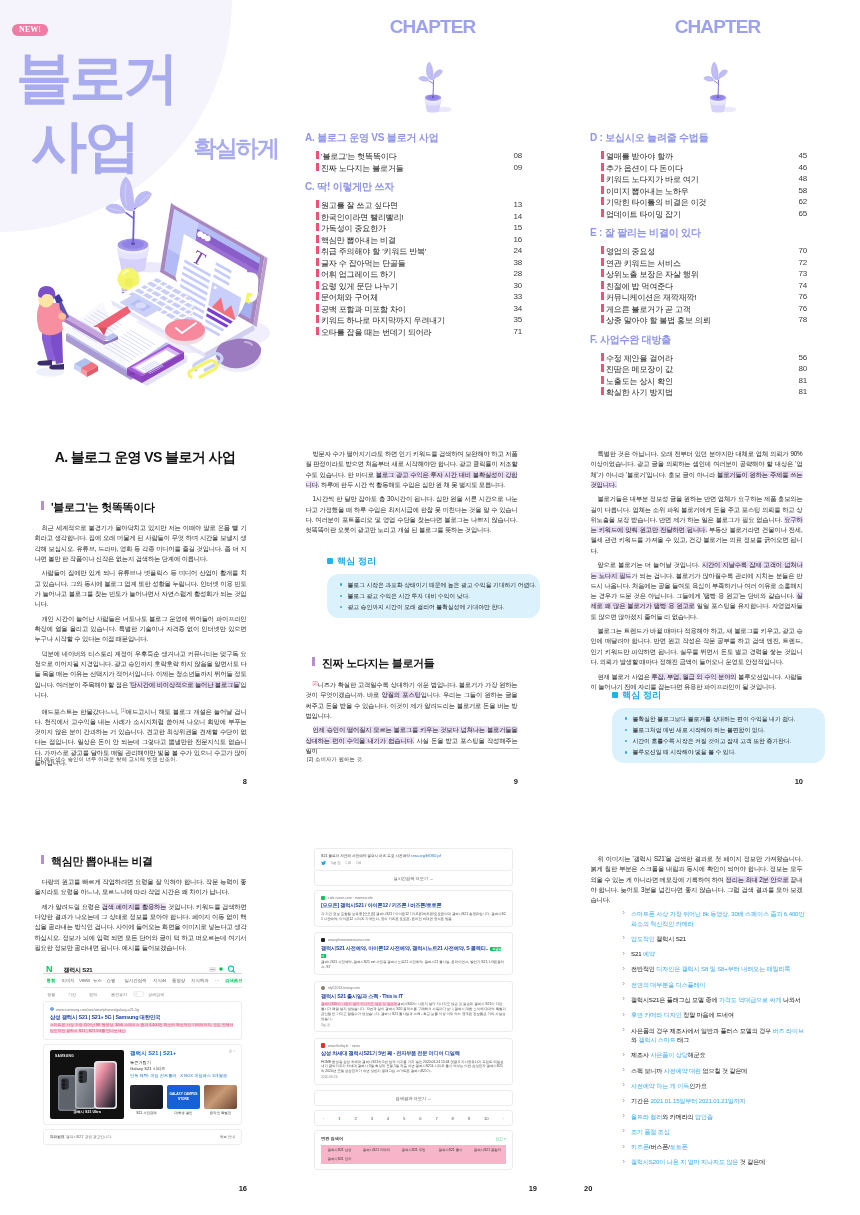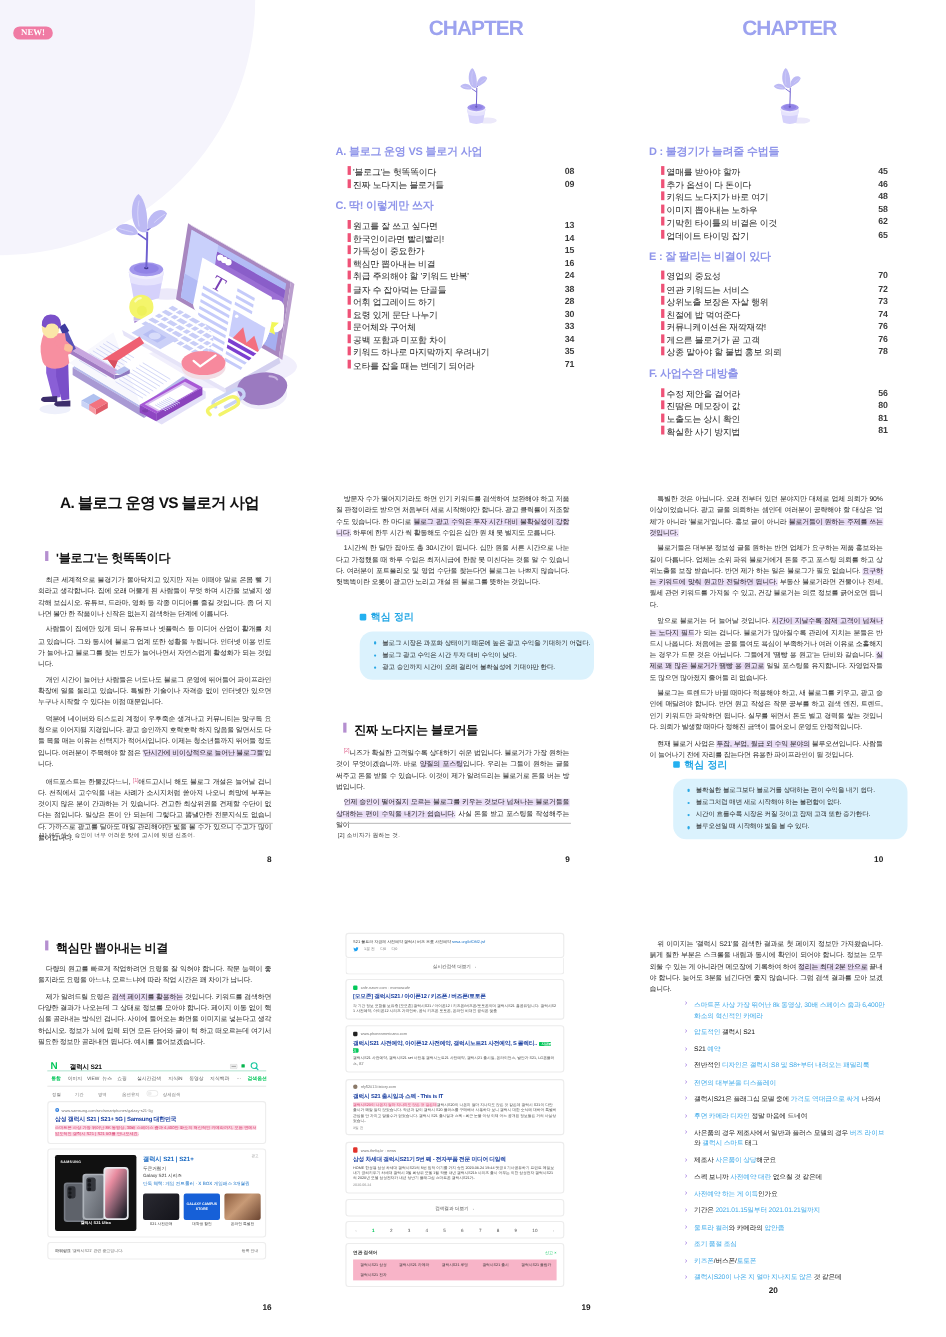--- a/index.html
+++ b/index.html
@@ -27,21 +27,21 @@
   .toc-head{position:absolute;top:16px;left:0;width:100%;text-align:center;
       color:#9ca2ef;font-size:19px;font-weight:bold;letter-spacing:-0.9px;}
   .toc-plant{position:absolute;top:40px;left:0;width:100%;text-align:center;}
   .toc-body{position:absolute;top:131px;left:0;width:100%;}
   .sec{margin-bottom:7px;}
   .sec-title{color:#8f95ea;font-size:10px;font-weight:bold;margin:0 0 5px 15px;letter-spacing:-0.2px;}
   .sec .row{position:relative;height:11.5px;margin-left:31px;margin-right:53px;
       font-size:8px;color:#1d1d1d;letter-spacing:-0.15px;}
   .sec .row .bl{position:absolute;left:-5px;top:1px;width:2.6px;height:8px;background:#ef5277;}
   .sec .row .lb{position:absolute;left:0;top:1.3px;}
-  .sec .row .pg{position:absolute;right:0;top:1.3px;font-size:8px;color:#3a3a3a;font-weight:bold;}
+  .sec .row .pg{position:absolute;right:0;top:1.3px;font-size:8px;color:#3a3a3a;font-weight:normal;}
   
   .bpage{position:absolute;width:290px;height:395px;}
   .bp-title{position:absolute;left:11px;width:212px;text-align:center;top:29px;
       font-size:14px;font-weight:bold;color:#111;letter-spacing:-0.6px;}
   .bp-h2{position:absolute;left:13px;top:80px;font-size:11px;font-weight:bold;color:#111;letter-spacing:-0.3px;}
   .bp-h2 .mk{display:inline-block;width:3px;height:9px;background:#b58fd0;
       vertical-align:1px;margin-right:7px;}
   .bcol{position:absolute;left:6.5px;width:212px;}
   .p{font-size:6.3px;line-height:10.25px;text-align:justify;margin:0 0 4.4px 0;
      text-indent:7px;color:#1a1a1a;word-break:break-all;letter-spacing:-0.18px;}
@@ -364,21 +364,26 @@
       <g>
         <path d="M74,364 L85,358 L92,362 L81,368 Z" fill="#b0c1ef"></path>
         <path d="M74,364 L81,368 L81,373 L74,369 Z" fill="#c9d3f6"></path>
         <path d="M81,368 L92,362 L92,367 L81,373 Z" fill="#9aaae8"></path>
         <path d="M81,368 L92,362 L98,366 L87,372 Z" fill="#f3737f"></path>
         <path d="M87,372 L98,366 L98,371 L87,377 Z" fill="#e05c69"></path>
         <path d="M81,368 L87,372 L87,377 L81,373 Z" fill="#f79aa2"></path>
       </g>
     </svg>
   <div id="new-badge">NEW!</div>
+  <div id="cover-title">
+     <span>블로거</span>
+     <span class="l2">사업</span>
+  </div>
   <div id="cover-sub">
+     <div>확실하게</div>
   </div>
 </div>
 <div class="toc" id="toc0" style="left:290px">
 <div class="toc-head">CHAPTER</div>
 <div class="toc-plant"><svg width="70" height="78" viewBox="0 0 70 78">
         <g transform="translate(35,72) scale(0.62)">
           <ellipse cx="16" cy="-4" rx="14" ry="4.5" fill="#ece9fa"></ellipse>
           <path d="M-13.5,-21 L13.5,-21 L9.8,-1 Q0,3 -9.8,-1 Z" fill="#d5d1fb"></path>
           <path d="M-13.5,-21 L13.5,-21 L12,-12.5 Q0,-8.5 -12,-12.5 Z" fill="#e6e3fd"></path>
           <ellipse cx="0" cy="-21" rx="13.5" ry="5.6" fill="#efedfd"></ellipse>
@@ -492,21 +497,21 @@
           <path d="M0.7,-52 C1.5,-66 -1,-77 -6,-81 C-12,-76.5 -13,-62 -7.5,-54.5 C-5,-51.5 -1.5,-51 0.7,-52 Z" fill="#bdbaf4"></path>
           <path d="M1,-54 C7,-55 14,-60 16,-66 C12.5,-71.5 4.5,-68 1.8,-61.5 C0.8,-58.5 0.7,-55.8 1,-54 Z" fill="#bdbaf4"></path>
           <path d="M-6.3,-50.3 C-12,-48.5 -20,-49 -23.5,-54 C-20,-60 -11,-58.5 -7.5,-53.5 C-6.8,-52.2 -6.4,-51.2 -6.3,-50.3 Z" fill="#bdbaf4"></path>
           <path d="M-5.5,-56 C-7,-63 -7,-70 -5.5,-76" stroke="#d7d5f9" stroke-width="0.7" fill="none"></path>
           <path d="M6,-59 C9,-62 12,-64 14.5,-65.5" stroke="#d7d5f9" stroke-width="0.7" fill="none"></path>
           <path d="M-10,-51.5 C-14,-52.5 -18,-53.5 -21,-54.5" stroke="#d7d5f9" stroke-width="0.7" fill="none"></path>
         </g>
       </svg></div>
 <div class="toc-body">
 <div class="sec">
-<div class="sec-title">D : 불경기가 늘려줄 수법들</div>
+<div class="sec-title">D : 보십시오 늘려줄 수법들</div>
 <div class="row">
           <span class="bl"></span>
           <span class="lb">열매를 받아야 할까</span>
           <span class="pg">45</span>
         </div>
 <div class="row">
           <span class="bl"></span>
           <span class="lb">추가 옵션이 다 돈이다</span>
           <span class="pg">46</span>
         </div>
@@ -866,14 +871,14 @@
       <div class="bi"><span>사은품의 경우 제조사에서 일반과 플러스 모델의 경우 </span><span class="bl">버즈 라이브</span><span>와 </span><span class="bl">갤럭시 스마트</span><span> 태그</span></div>
       <div class="bi"><span>제조사 </span><span class="bl">사은품이 상당</span><span>해군요</span></div>
       <div class="bi"><span>스펙 보니까 </span><span class="bl">사전예약 대란</span><span> 없으칠 것 같은데</span></div>
       <div class="bi"><span class="bl">사전예약 하는 게 이득</span><span>인가요</span></div>
       <div class="bi"><span>기간은 </span><span class="bl">2021.01.15일부터 2021.01.21일까지</span></div>
       <div class="bi"><span class="bl">울트라 컬러</span><span>와 카메라의 </span><span class="bl">압안좀</span></div>
       <div class="bi"><span class="bl">조기 품절 조심</span></div>
       <div class="bi"><span class="bl">키즈폰</span><span>/버스폰/</span><span class="bl">토토폰</span></div>
       <div class="bi"><span class="bl">갤럭시S20이 나온 지 얼마 지나지도 않은</span><span> 것 같은데</span></div>
     </div>
-    <div class="pnum" style="left:0;width:238px;text-align:center;top:328px">20</div>
+    <div class="pnum" style="left:0;width:238px;text-align:left;top:344px">20</div>
   </div>
 
 </body></html>

